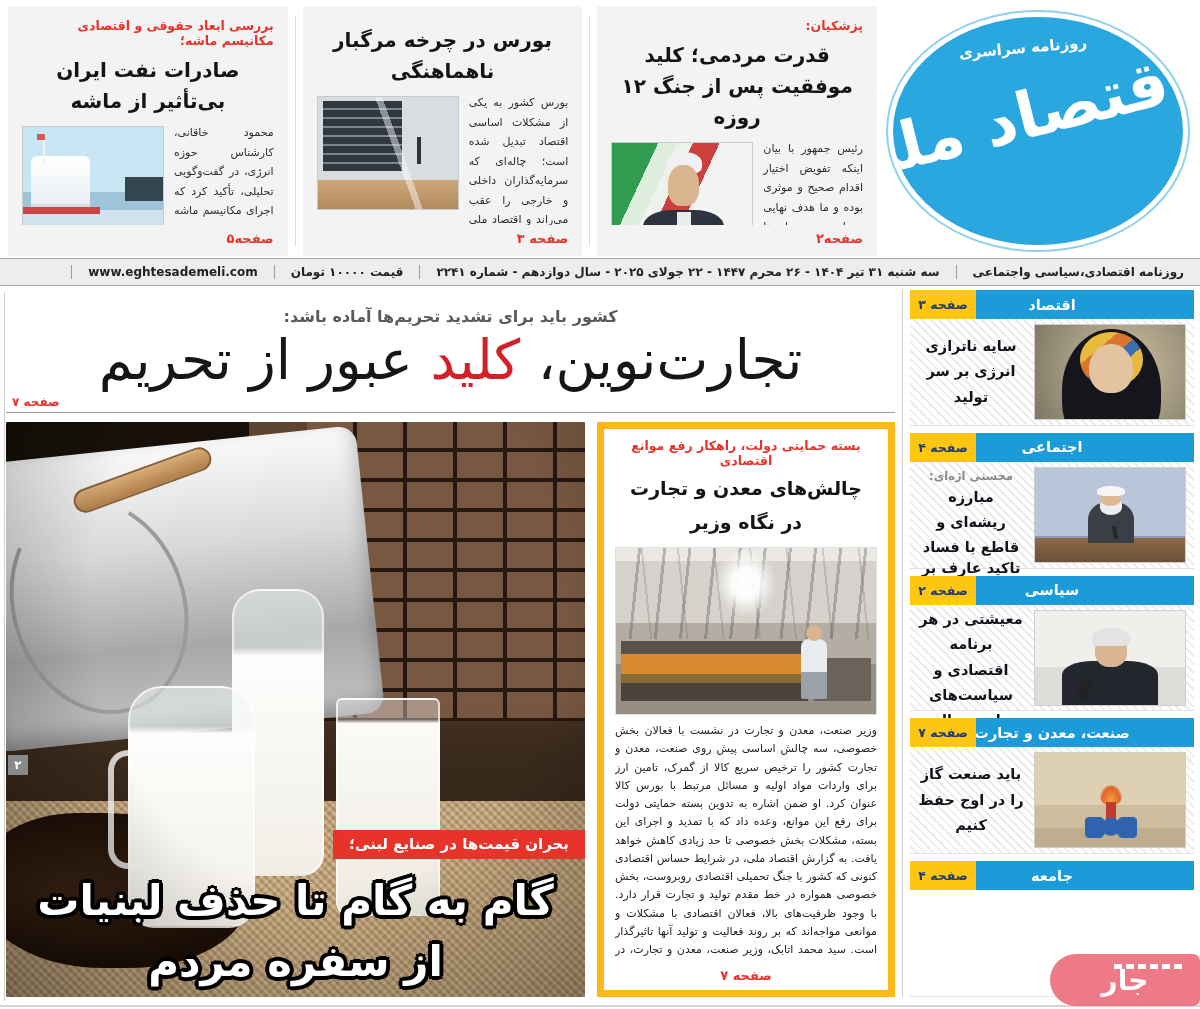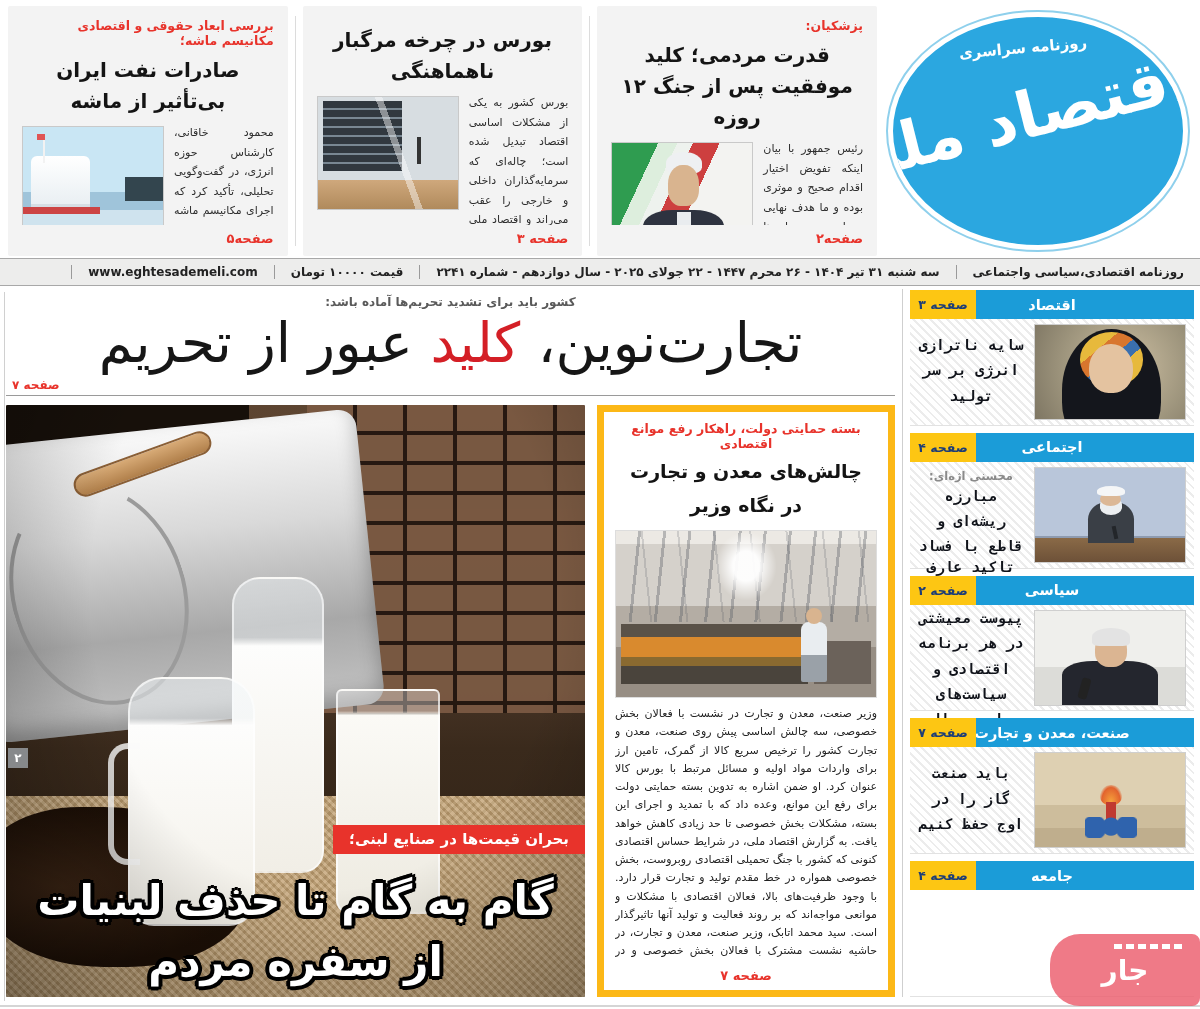--- a/index.html
+++ b/index.html
@@ -54,21 +54,21 @@
   .info-fill { flex:1; }
   .ltr { direction:ltr; unicode-bidi:embed; }
 
   
   .main-wrap { display:flex; height:717px; padding:3px 6px 6px; }
   .sidebar { flex:0 0 284px; display:flex; flex-direction:column; gap:7px; padding-top:1px; }
   .vdiv { width:1px; background:#cfcfcf; margin:0 7px; }
   .maincol { flex:1; display:flex; flex-direction:column; min-width:0; position:relative; }
 
   
-  .lead-kicker { text-align:center; font-size:12px; font-weight:bold; color:#5a5a5a; margin:6px 0 0; }
+  .lead-kicker { text-align:center; font-size:16px; font-weight:bold; color:#5a5a5a; margin:18px 0 0; }
   .lead-headline { text-align:center; font-size:55px; font-weight:400; color:#161616; line-height:1.25; letter-spacing:-1px; }
   .lead-headline .red { color:#d41f26; }
   .lead-page { text-align:left; color:#e8332b; font-weight:bold; font-size:12px; padding:0 6px 3px; }
   .lead-rule { border-bottom:1px solid #9a9a9a; }
 
   .story-row { flex:1; display:flex; gap:12px; margin-top:9px; min-height:0; }
 
   
   .center-col { flex:0 0 298px; border:7px solid #fcb817; background:#fff; display:flex; flex-direction:column;
                 padding:9px 11px 7px; min-height:0; overflow:hidden; }
@@ -131,21 +131,21 @@
   .sb { flex:1; display:flex; flex-direction:column; border-bottom:1px solid #e2e2e2; min-height:0; }
   .sb-head { height:29px; background:#1b9cd8; position:relative; display:flex; align-items:center; justify-content:center; flex:none; }
   .sb-cat { color:#fff; font-size:14.5px; font-weight:800; }
   .sb-page { position:absolute; left:0; top:0; bottom:0; width:66px; background:#fdc613; color:#1d3d77;
              font-size:12.5px; font-weight:800; display:flex; align-items:center; justify-content:center; }
   .sb-body { flex:1; display:flex; align-items:center; gap:10px; padding:5px 8px; min-height:0;
              background:repeating-linear-gradient(45deg,#ffffff 0 4px,#ececec 4px 6px); }
   .sb-photo { flex:0 0 152px; height:96px; border:1px solid #cfcfcf; position:relative; overflow:hidden; background:#ddd; }
   .sb-text { flex:1; text-align:center; min-width:0; }
   .sb-kicker { color:#8a8a8a; font-size:11.5px; font-weight:bold; margin-bottom:2px; }
-  .sb-headline { font-size:14.5px; font-weight:800; color:#10131a; line-height:1.75;font-family:Liberation Mono, monospace; }
+  .sb-headline { font-size:14.5px; font-weight:800; color:#10131a; line-height:1.75; }
 
   .ph-woman { background:radial-gradient(circle at 60% 45%,#cdbfa2 0%,#9e957d 60%,#7e7663 100%); }
   .wm-hijab { position:absolute; right:16%; top:4%; width:66%; height:130%; background:#14161c; border-radius:50% 50% 40% 40%; }
   .wm-scarf { position:absolute; right:28%; top:8%; width:42%; height:58%; border-radius:50%;
               background:linear-gradient(140deg,#e7b93c 0 30%,#d8762e 30% 48%,#3a6fae 48% 62%,#e7b93c 62%); }
   .wm-face { position:absolute; right:35%; top:20%; width:29%; height:52%; background:#e4c3a0; border-radius:50% 50% 45% 45%; }
   .ph-cleric { background:linear-gradient(180deg,#b9c6da 0 72%,#8e9bb0 72%); }
   .cl-desk { position:absolute; bottom:0; left:0; right:0; height:25%; background:linear-gradient(180deg,#8a6a47,#6d5138); }
   .cl-robe { position:absolute; left:35%; bottom:20%; width:31%; height:44%; background:#3a3f46; border-radius:42% 42% 0 0; }
   .cl-beard { position:absolute; left:43%; bottom:50%; width:15%; height:17%; background:#eceff1; border-radius:40% 40% 60% 60%; }
@@ -168,21 +168,21 @@
   .ph-wheel { background:linear-gradient(120deg,#8fb9a2 0 30%,#b9d3c0 30% 55%,#7fa98f 55%); }
   .wh-fence { position:absolute; inset:0; background:repeating-linear-gradient(90deg,transparent 0 26px,rgba(255,255,255,.3) 26px 30px); }
   .wh-w1 { position:absolute; right:4%; bottom:-20%; width:48%; height:90%; border:7px solid #2c3136; border-radius:50%;
            background:radial-gradient(circle,transparent 55%,rgba(44,49,54,.22) 56%); }
   .wh-w2 { position:absolute; right:42%; bottom:-12%; width:34%; height:66%; border:6px solid #343a40; border-radius:50%; }
   .wh-jean { position:absolute; right:0; top:0; width:26%; height:44%; background:#3f6fa8; border-radius:0 0 0 40%; }
 
   
   .left-rule { position:absolute; left:4px; top:292px; bottom:8px; width:1px; background:#d0d0d0; }
   .bottom-rule { position:absolute; bottom:2px; left:0; right:0; height:2px; background:#d5d5d5; }
-  .watermark { position:absolute; right:0; bottom:3px; width:150px; height:72px; background:rgba(236,93,109,.82);
+  .watermark { position:absolute; right:0; bottom:3px; width:150px; height:52px; background:rgba(236,93,109,.82);
                border-radius:30px 8px 8px 30px; display:flex; align-items:center; justify-content:center;
                color:#fff; font-weight:800; font-size:28px; }
   .watermark::before { content:""; position:absolute; top:10px; right:16px; width:70px; height:5px;
                        background:repeating-linear-gradient(90deg,#fff 0 8px,transparent 8px 12px); }
 </style>
 </head>
 <body>
 
 <div class="page">
 

